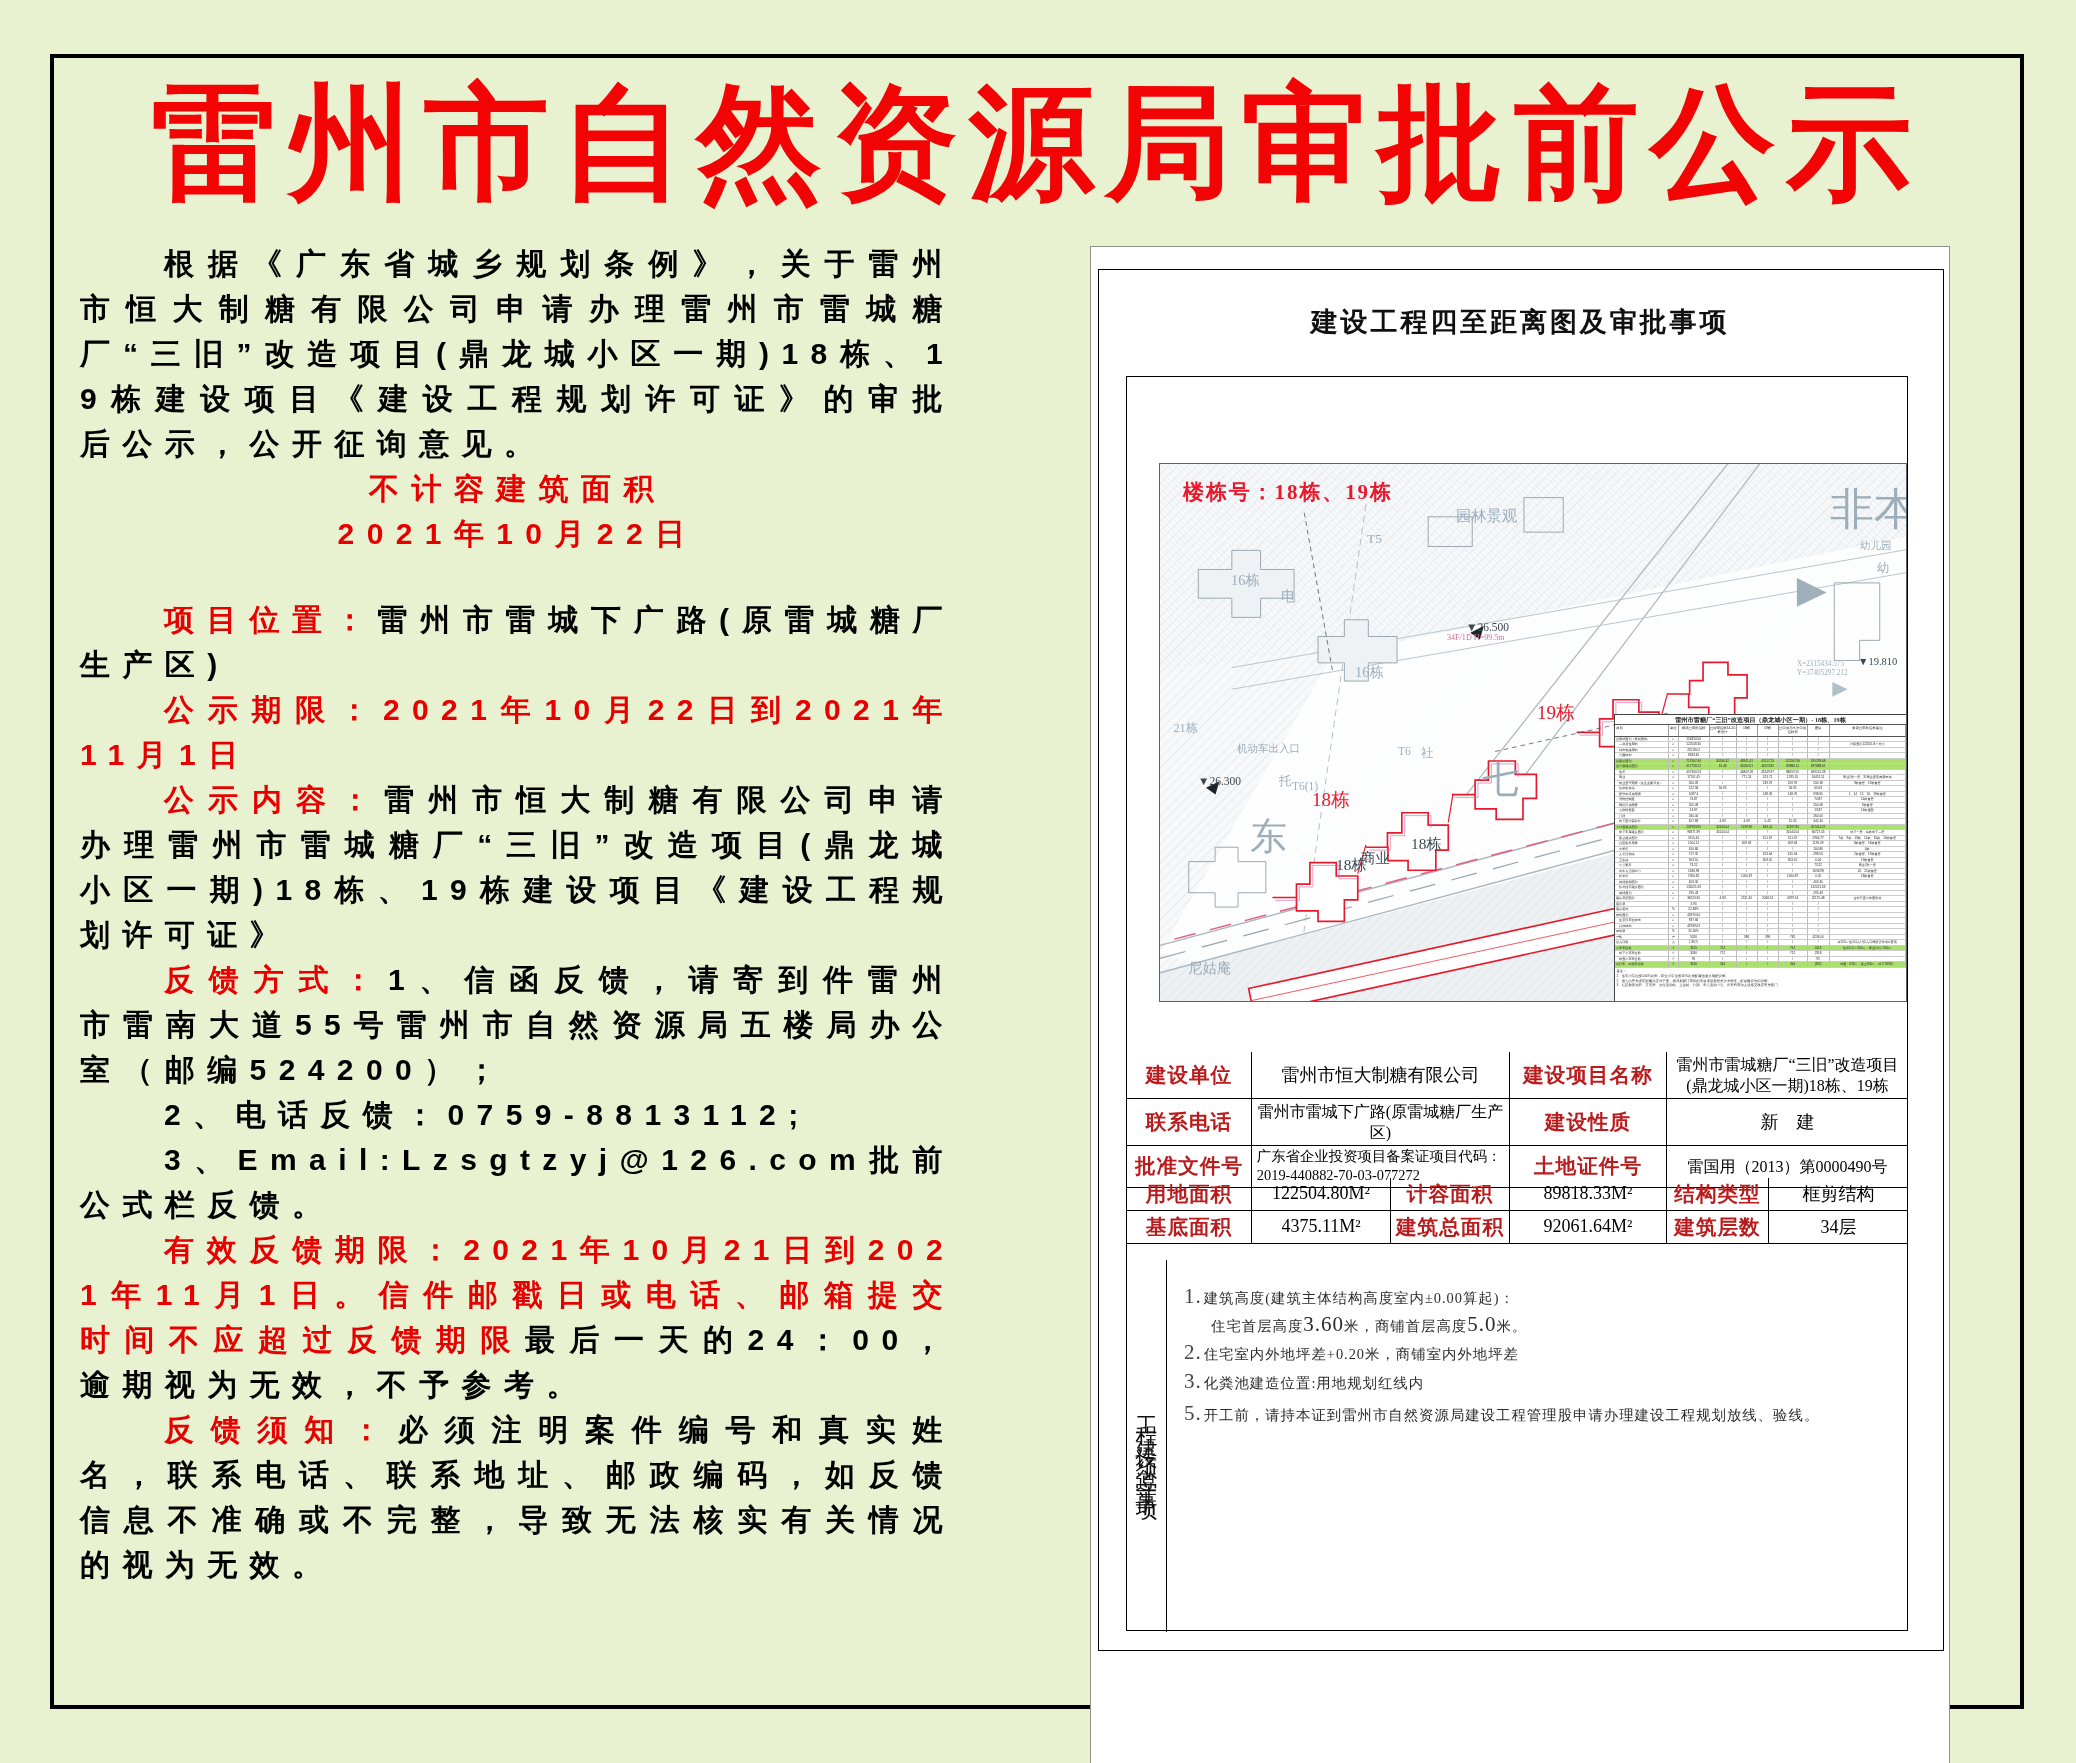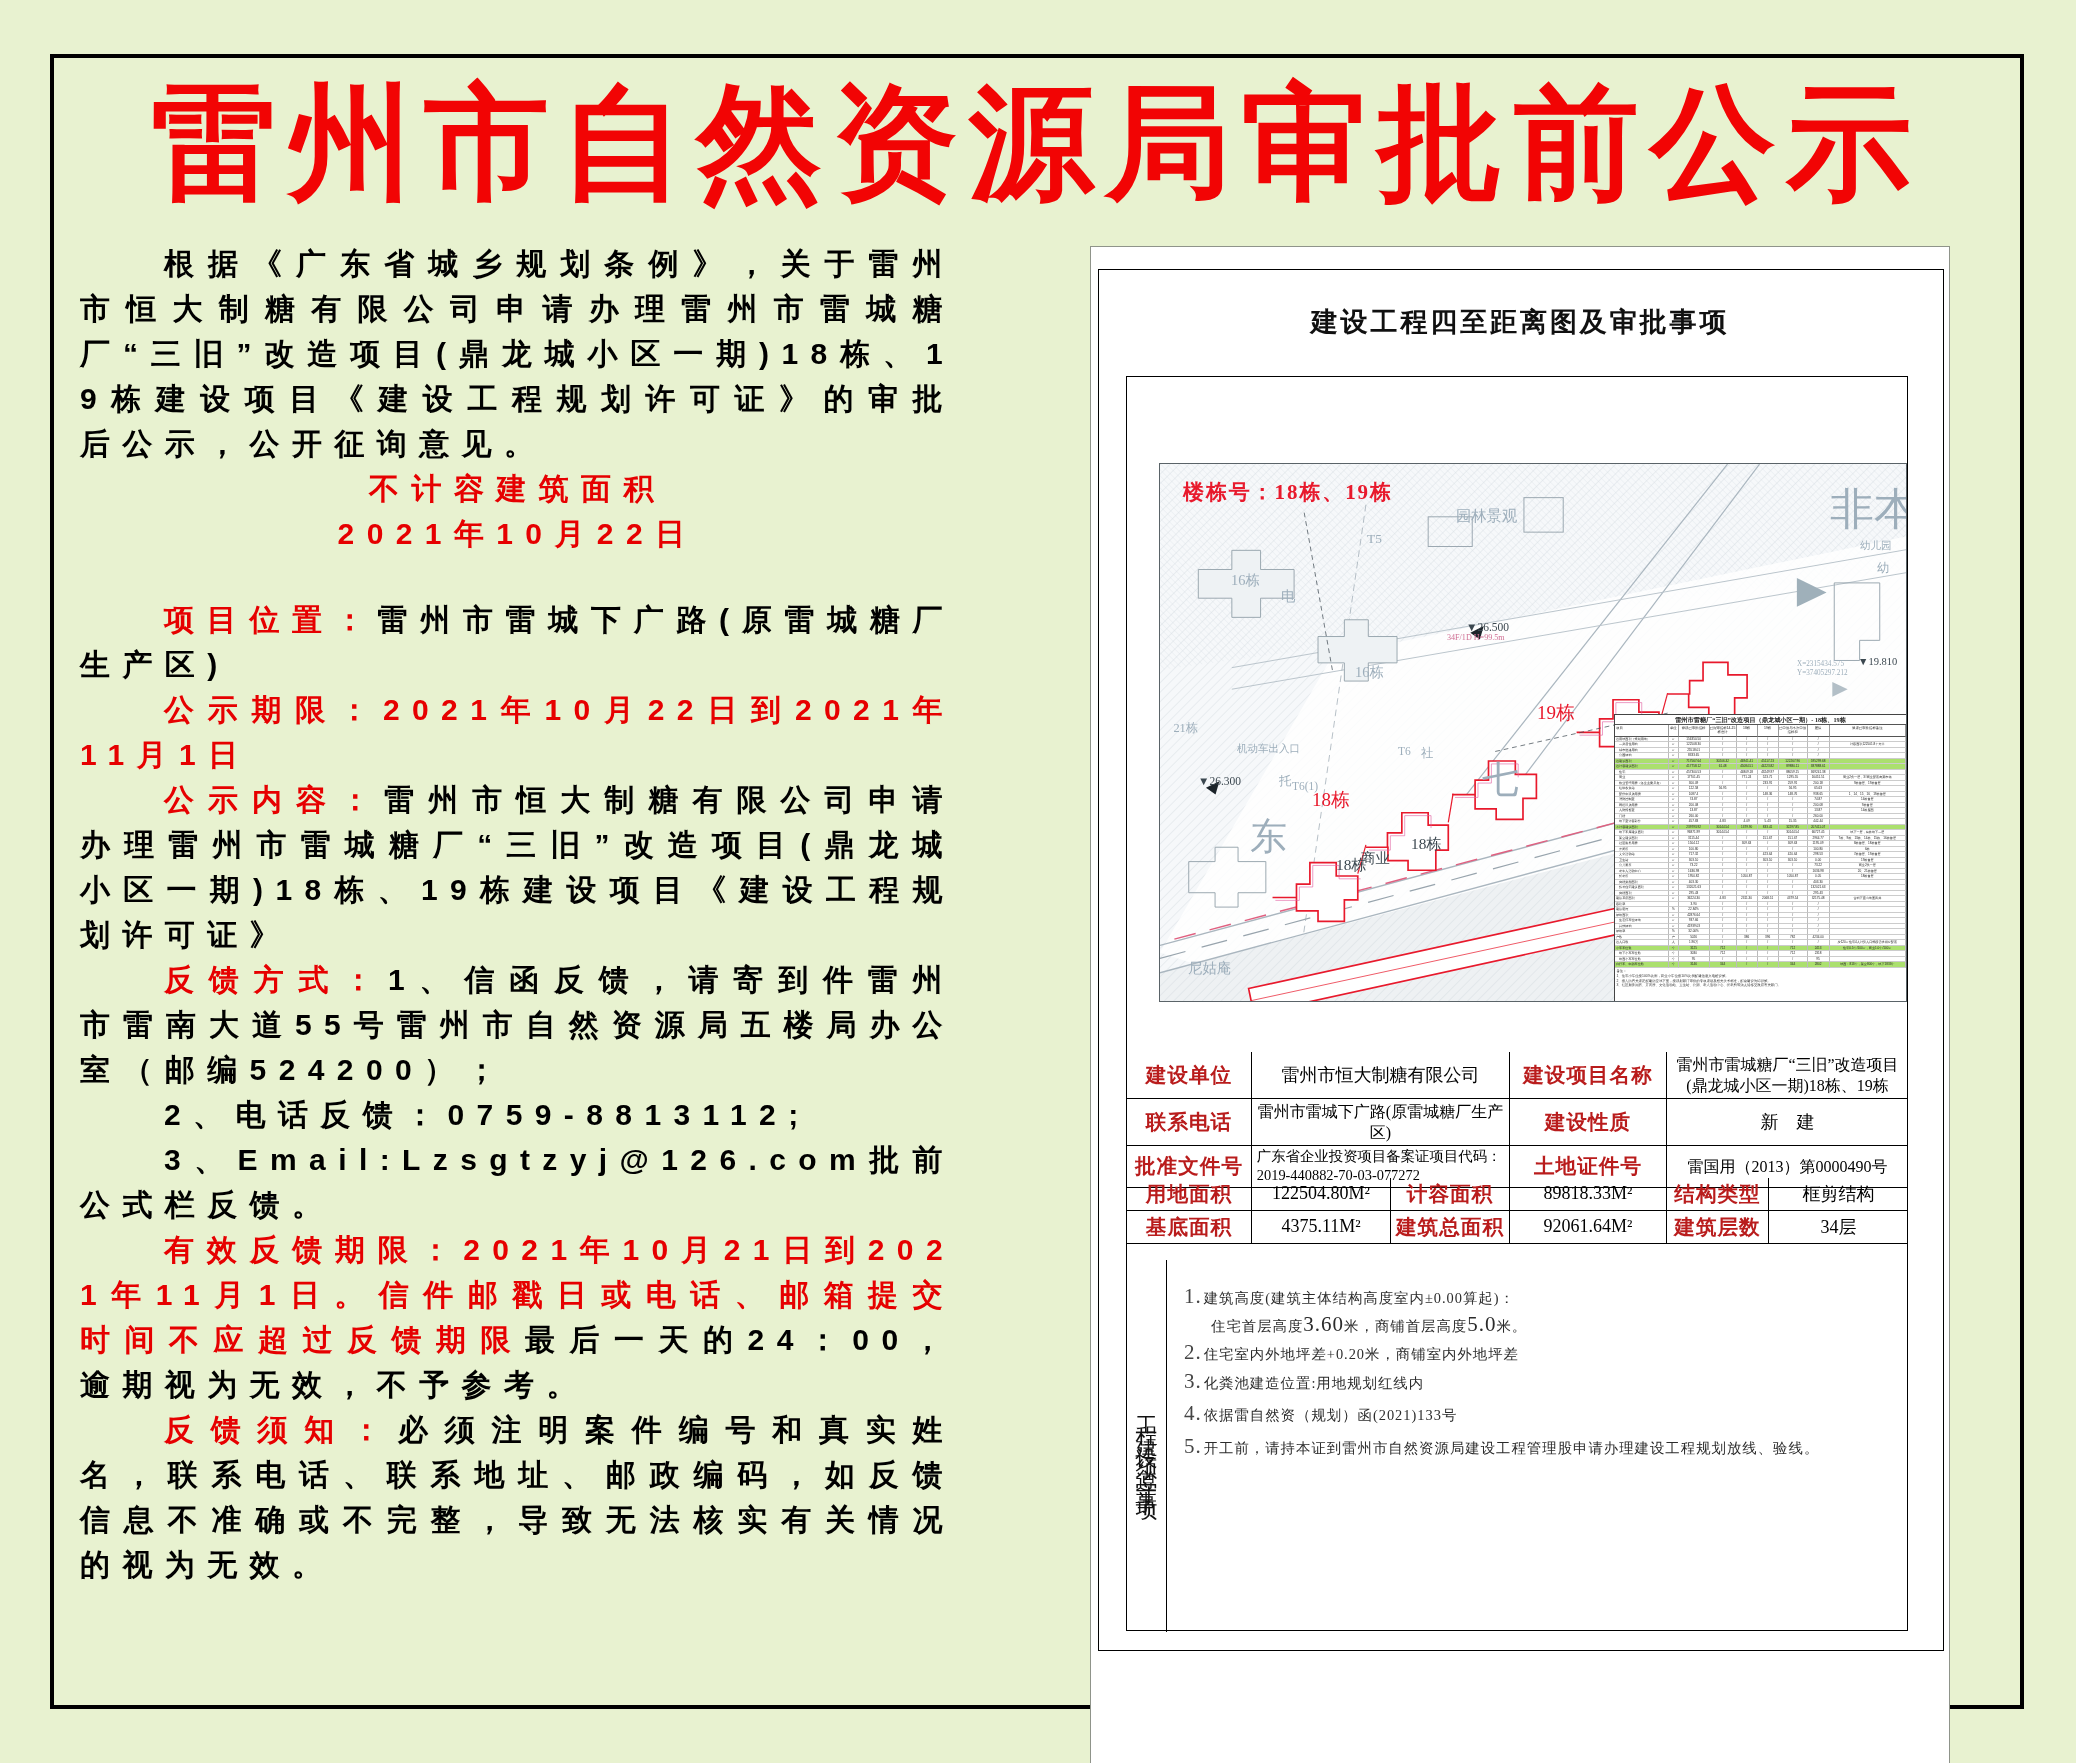--- a/index.html
+++ b/index.html
@@ -719,21 +719,20 @@
 
       <div class="req">
         <div class="req-head">
           <span>工程建设须遵守事项</span>
         </div>
         <div class="req-items" id="req-items">
             <div class="req-item"><span class="req-num">1.</span><span>建筑高度(建筑主体结构高度室内±0.00算起)：</span></div>
             <div class="req-item indent"><span>住宅首层高度</span><span class="bignum">3.60</span><span>米，商铺首层高度</span><span class="bignum">5.0</span><span>米。</span></div>
             <div class="req-item"><span class="req-num">2.</span><span>住宅室内外地坪差+0.20米，商铺室内外地坪差</span></div>
             <div class="req-item"><span class="req-num">3.</span><span>化粪池建造位置:用地规划红线内</span></div>
-            <div class="req-item gap"><span class="req-num">4.</span><span>依据雷自然资（规划）函(2021)133号</span></div>
             <div class="req-item gap"><span class="req-num">5.</span><span>开工前，请持本证到雷州市自然资源局建设工程管理股申请办理建设工程规划放线、验线。</span></div>
           </div>
 
       </div>
 
     </div>
   </div>
 </div>
 
 

